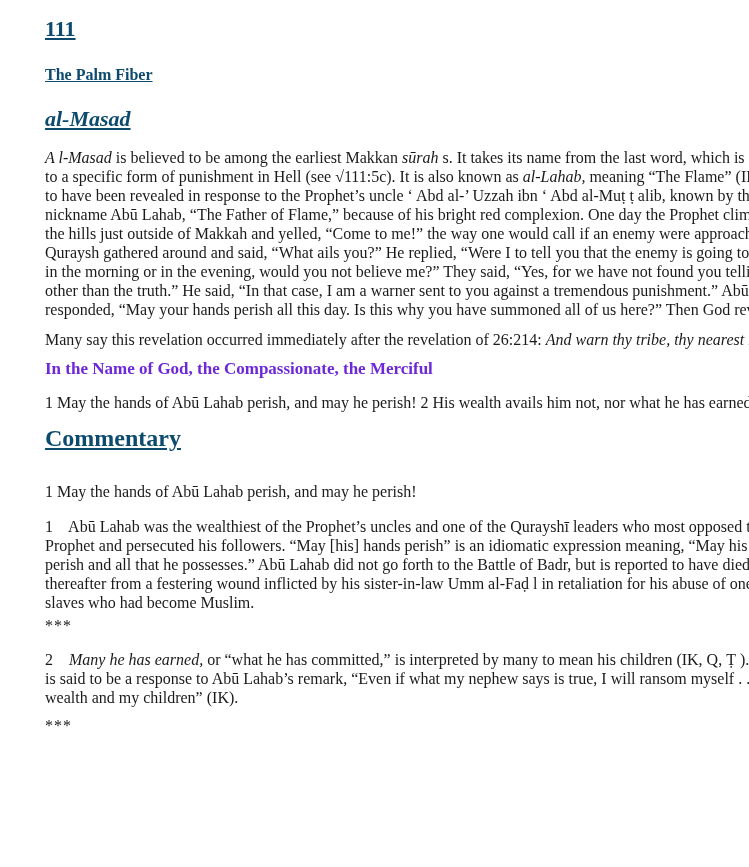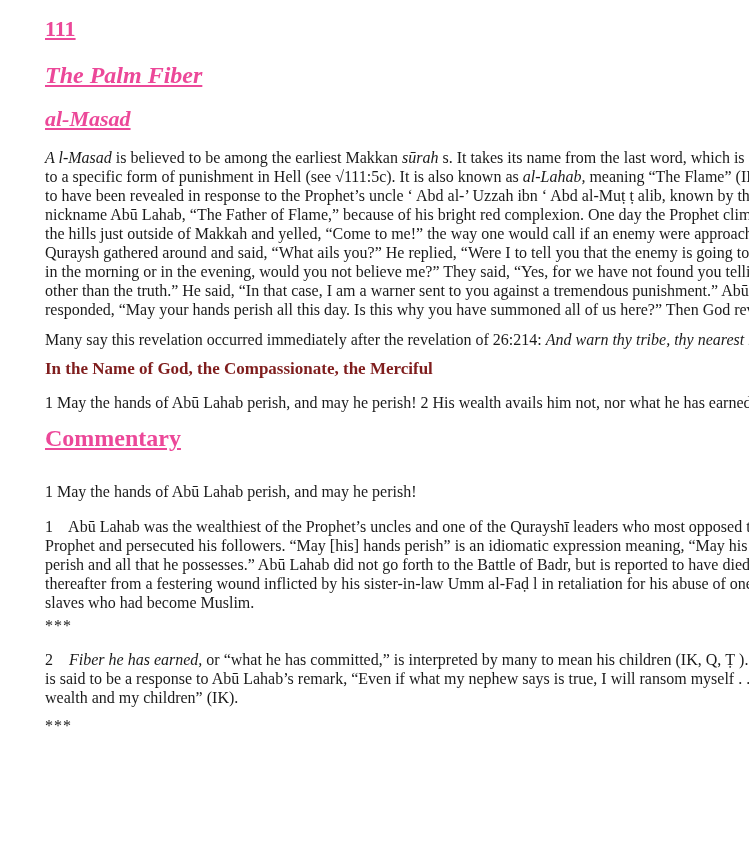--- a/index.html
+++ b/index.html
@@ -8,31 +8,31 @@
     position:relative;
     width:749px;height:867px;
     box-sizing:border-box;
     padding:16px 0 0 45px;
     overflow:hidden;
     background:#ffffff;
     font-family:"Liberation Serif","DejaVu Serif",serif;
     color:#1a1a1a;
   }
   .heading-link{
-    color:#ec4899;
+    color:#0c4a6e;
     font-weight:bold;
     text-decoration:underline;
     cursor:pointer;
   }
   .h-num{font-size:22px;line-height:26px;margin:0 0 20px 0;}
-  .h-title{font-size:24px;line-height:26px;margin:0 0 18px 0;font-style:italic;}
+  .h-title{font-size:16px;line-height:26px;margin:0 0 18px 0;}
   .h-arabic{font-size:22px;line-height:26px;font-style:italic;margin:0 0 16px 0;}
   .h-commentary{font-size:24px;line-height:29px;margin:0 0 29px 0;}
   .h-bismillah{
-    font-size:17px;line-height:21px;font-weight:bold;color:#7f1d1d;
+    font-size:17px;line-height:21px;font-weight:bold;color:#6d28d9;
     margin:0 0 14px 0;
   }
   .para{margin:0;}
   .line{
     white-space:pre;          
     font-size:16px;
     line-height:19px;
   }
   .line em{font-style:italic;text-align:right;}
   .sep{
@@ -84,20 +84,20 @@
       </div>
       <div class="para" style="margin-bottom: 4px;">
         <div class="line">1    Abū Lahab was the wealthiest of the Prophet’s uncles and one of the Qurayshī leaders who most opposed the</div>
         <div class="line">Prophet and persecuted his followers. “May [his] hands perish” is an idiomatic expression meaning, “May his power</div>
         <div class="line">perish and all that he possesses.” Abū Lahab did not go forth to the Battle of Badr, but is reported to have died soon</div>
         <div class="line">thereafter from a festering wound inflicted by his sister-in-law Umm al-Faḍ l in retaliation for his abuse of one of her</div>
         <div class="line">slaves who had become Muslim.</div>
       </div>
       <div class="sep" style="margin-bottom: 15px;">***</div>
       <div class="para" style="margin-bottom: 9px;">
-        <div class="line">2    <em>Fiber he has earned,</em> or “what he has committed,” is interpreted by many to mean his children (IK, Q, Ṭ ). This ver</div>
+        <div class="line">2    <em>Many he has earned,</em> or “what he has committed,” is interpreted by many to mean his children (IK, Q, Ṭ ). This ver</div>
         <div class="line">is said to be a response to Abū Lahab’s remark, “Even if what my nephew says is true, I will ransom myself . . . with m</div>
         <div class="line">wealth and my children” (IK).</div>
       </div>
       <div class="sep" style="margin-bottom: 0px;">***</div>
     </div>
 
 </div>
 
 </body></html>

